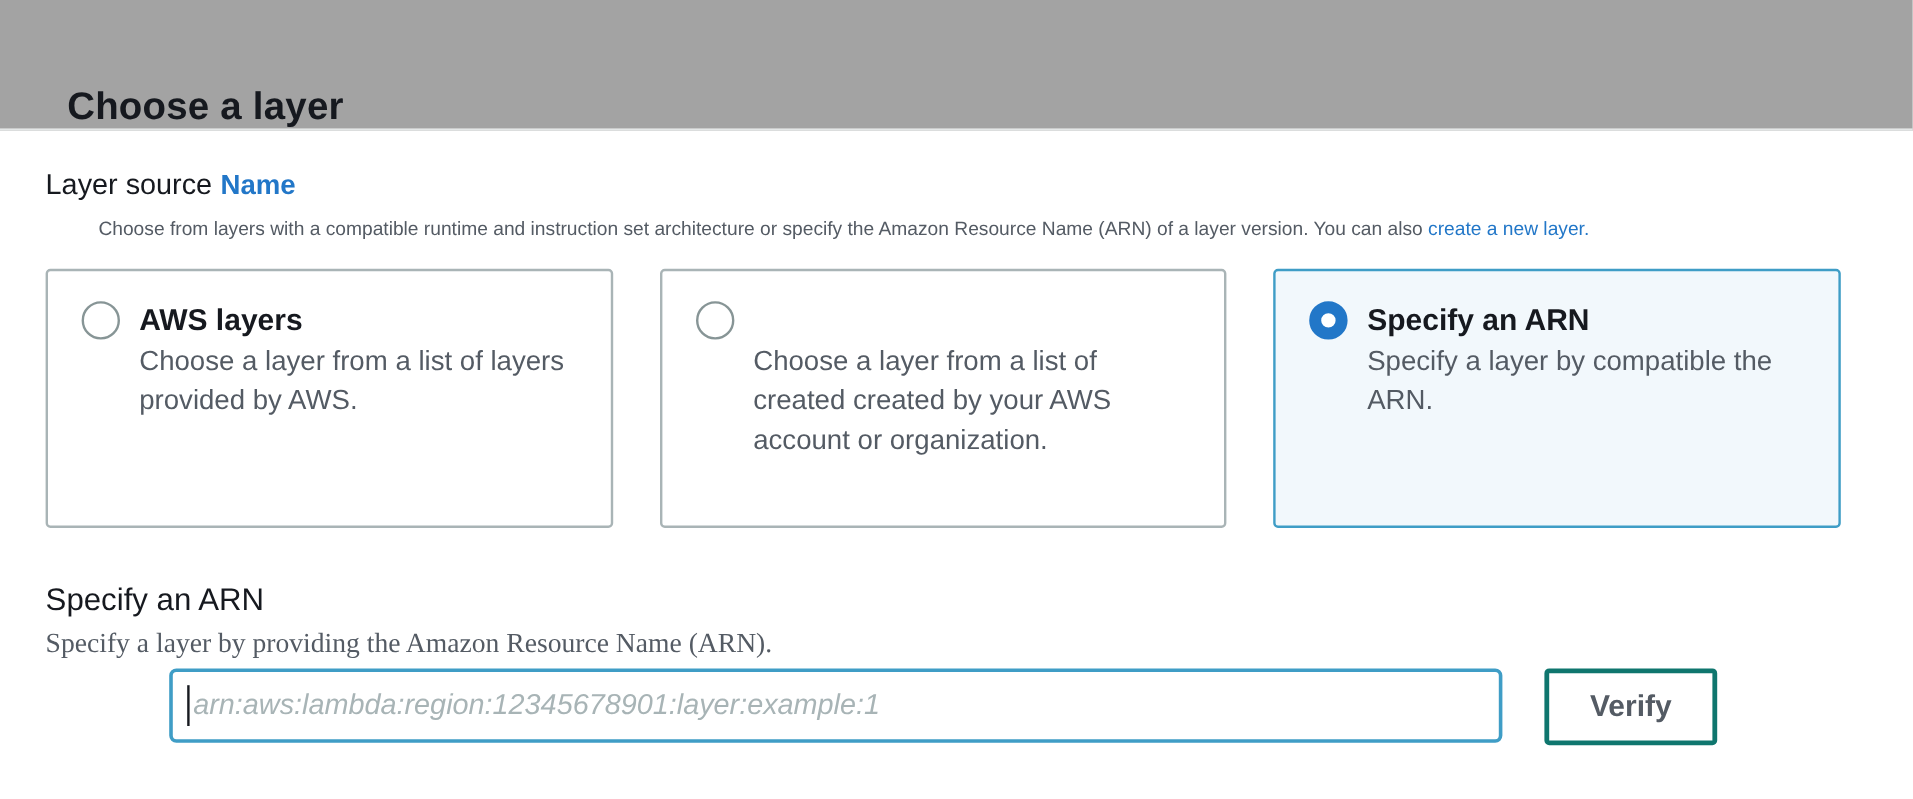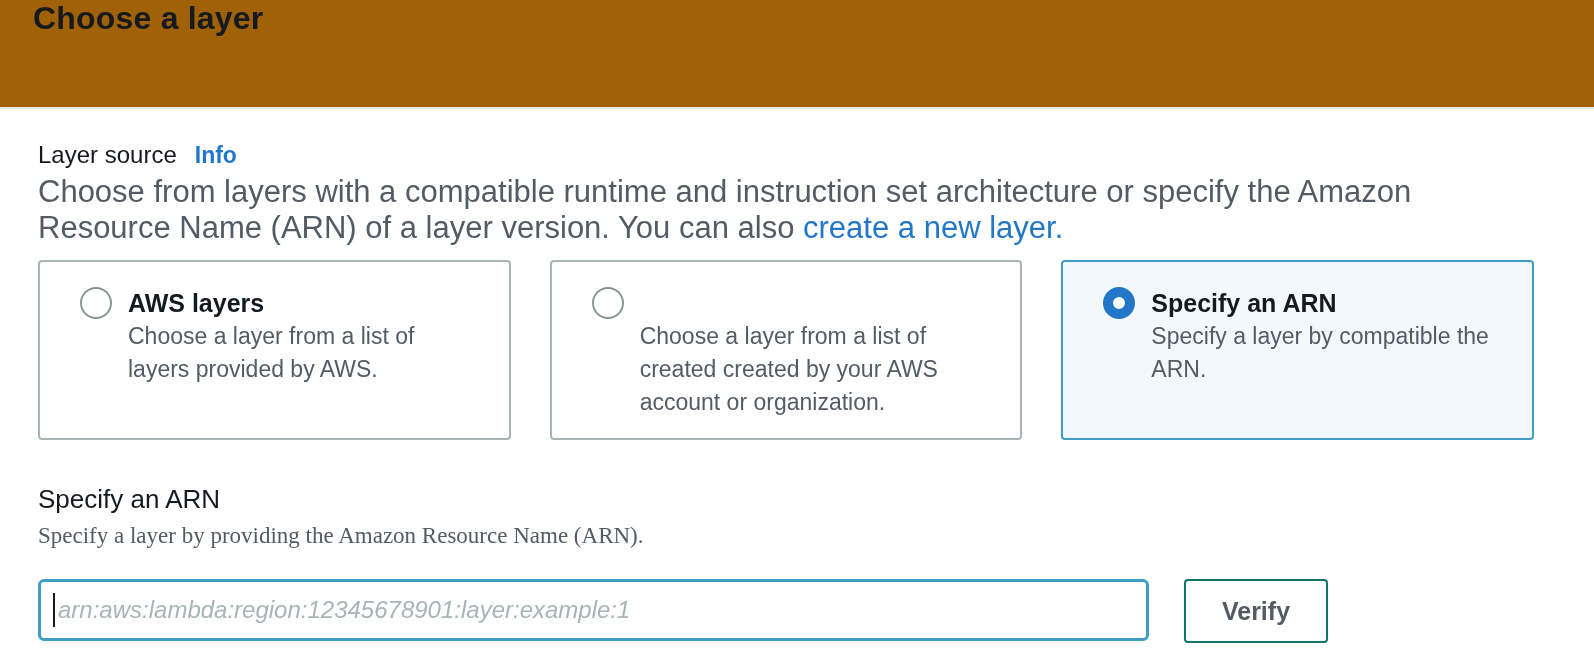--- a/index.html
+++ b/index.html
@@ -6,72 +6,73 @@
   html, body {
     width: 1594px; height: 666px;
     background: #ffffff;
     font-family: "Liberation Sans", sans-serif;
     color: #16191f;
     overflow: hidden;
   }
   
   .panel-header {
     height: 109px;
-    background: #a16207;
+    background: #a3a3a3;
     border-bottom: 2px solid #e4e7e7;
     display: flex;
-    align-items: flex-start;
-    padding-left: 33px;
+    align-items: flex-end;
+    padding-left: 56px;
   }
   .panel-title {
     font-size: 32px;
     font-weight: 700;
     letter-spacing: 0.2px;
   }
   
   .content { padding: 0 60px 0 38px; }
   .field-label-row {
     margin-top: 32px;
     display: flex;
     align-items: baseline;
-    gap: 18px;
+    gap: 7px;
   }
   .field-label { font-size: 24px; color: #16191f; }
   .info-link {
     font-size: 23px;
     font-weight: 700;
     color: #2277c8;
     text-decoration: none;
     cursor: pointer;
   }
   .field-desc {
     margin-top: 5px;
-    font-size: 31px;
+    font-size: 16px;
     line-height: 36px;
     color: #545b64;
     max-width: 1490px;
+    margin-left: 44px;
   }
   .text-link {
     color: #2277c8;
     text-decoration: none;
     cursor: pointer;
   }
   
   .cards-row {
     margin-top: 14px;
     display: flex;
     gap: 39px;
   }
   .card {
     flex: 1;
-    height: 180px;
+    height: 216px;
     background: #ffffff;
     border: 2px solid #a9b4b6;
     border-radius: 4px;
-    padding: 25px 28px 24px 40px;
+    padding: 25px 28px 24px 28px;
     cursor: pointer;
   }
   .card.selected {
     border-color: #3f9dc6;
     background: #f2f8fc;
   }
   .card-head {
     display: flex;
     align-items: center;
     gap: 16px;
@@ -101,23 +102,24 @@
   
   .arn-section { margin-top: 44px; }
   .arn-heading { font-size: 26px; font-weight: 400; color: #16191f; }
   .arn-desc {
     margin-top: 8px;
     font-size: 23px;
     color: #545b64;
     font-family: Liberation Serif, serif;
   }
   .arn-row {
-    margin-top: 30px;
+    margin-top: 8px;
     display: flex;
     align-items: flex-start;
+    justify-content: center;
   }
   .input-wrap {
     position: relative;
     width: 1111px;
     flex: none;
   }
   .arn-input {
     width: 100%;
     height: 62px;
     border: 3px solid #3f9dc6;
@@ -135,41 +137,41 @@
     position: absolute;
     left: 15px; top: 14px;
     width: 2px; height: 34px;
     background: #16191f;
   }
   .verify-button {
     margin-left: 35px;
     width: 144px;
     height: 64px;
     background: #ffffff;
-    border: 2px solid #0f766e;
+    border: 4px solid #0f766e;
     border-radius: 4px;
     font-family: "Liberation Sans", sans-serif;
     font-size: 25px;
     font-weight: 700;
     color: #545b64;
     cursor: pointer;
   }
 </style>
 </head>
 <body>
 
 <header class="panel-header">
   <h1 class="panel-title">Choose a layer</h1>
 </header>
 
 <main class="content">
 
   <div class="field-label-row">
     <span class="field-label">Layer source</span>
-    <a class="info-link">Info</a>
+    <a class="info-link">Name</a>
   </div>
 
   <p class="field-desc">
     <span>Choose from layers with a compatible runtime and instruction set architecture or specify the Amazon Resource Name (ARN) of a layer version. You can also</span>
     <a class="text-link">create a new layer.</a>
   </p>
 
   <div class="cards-row">
 
     <div class="card">

